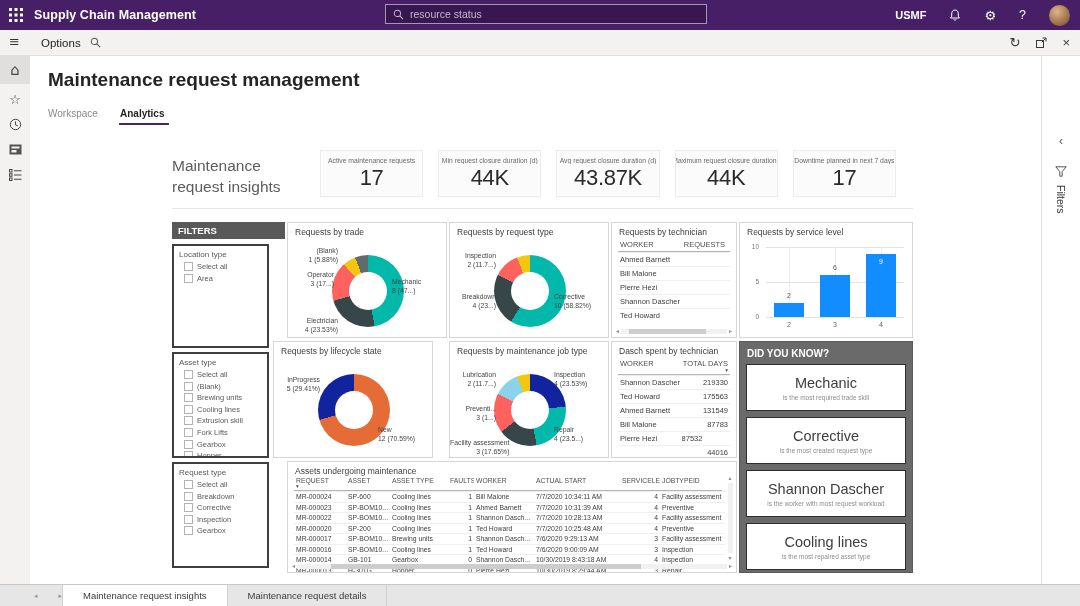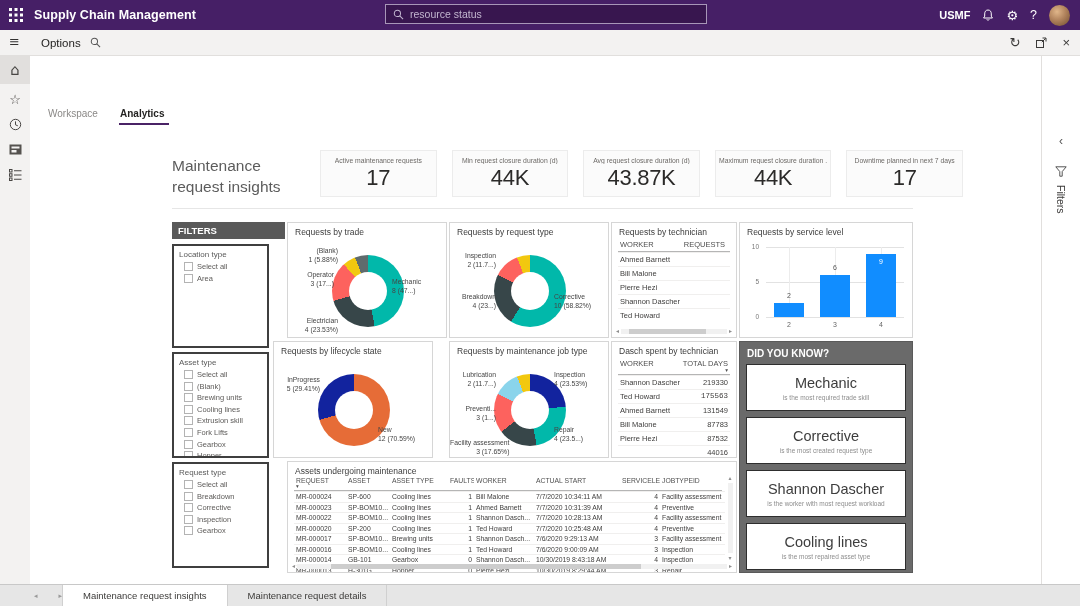--- a/index.html
+++ b/index.html
@@ -5,21 +5,21 @@
   html,body{margin:0;padding:0}
   body{width:1080px;height:606px;overflow:hidden;position:relative;background:#fff;
        font-family:"Liberation Sans",sans-serif;-webkit-font-smoothing:antialiased}
   
   .topbar{position:absolute;left:0;top:0;width:1080px;height:30px;background:#461f66;color:#fff;z-index:30}
   .waffle{position:absolute;left:9px;top:8px;width:14px;height:14px;cursor:pointer}
   .app-title{position:absolute;left:34px;top:8px;font-size:12.5px;font-weight:bold;letter-spacing:.1px}
   .searchbox{position:absolute;left:385px;top:4px;width:322px;height:20px;background:#38164f;
              border:1px solid #a896b8;display:flex;align-items:center;gap:6px;padding:0 7px;box-sizing:border-box}
   .searchbox .ph{font-size:10.5px;color:#c2b6cf}
-  .top-right{position:absolute;right:10px;top:0;height:30px;display:flex;align-items:center;gap:12px}
+  .top-right{position:absolute;right:10px;top:0;height:30px;display:flex;align-items:center;gap:23px}
   .company{font-size:11px;font-weight:600}
   .tr-ic{display:flex;align-items:center;color:#fff}
   .gear-glyph,.home-glyph,.star-glyph,.burger-glyph,.refresh-glyph{font-family:"DejaVu Sans",sans-serif}
   .gear-glyph{font-size:13px}
   .help{font-size:12.5px}
   .avatar{width:21px;height:21px;border-radius:50%;background:radial-gradient(circle at 38% 32%,#e0b68a 0%,#b0825c 45%,#6e4a2e 100%)}
   
   .cmdbar{position:absolute;left:0;top:30px;width:1080px;height:26px;background:#f3f2f1;border-bottom:1px solid #e1dfdd;box-sizing:border-box;z-index:29}
   .burger-glyph{position:absolute;left:9px;top:4px;font-size:13px;color:#323130}
   .options{position:absolute;left:41px;top:7px;font-size:11.5px;color:#252423}
@@ -34,21 +34,21 @@
   .home-glyph{font-size:15px}
   .star-glyph{font-size:13px}
   
   main{position:absolute;left:30px;top:56px;width:1011px;height:528px;background:#fff;overflow:hidden}
   .page-title{position:absolute;left:18px;top:13px;font-size:19px;font-weight:700;color:#252423;margin:0}
   .ptab{position:absolute;top:52px;font-size:10px;cursor:pointer}
   .ptab-ws{left:18px;color:#8a8886}
   .ptab-an{left:90px;color:#252423;font-weight:700}
   .ptab-underline{position:absolute;left:89px;top:67px;width:50px;height:2px;background:#4a2366}
   .insights-title{position:absolute;left:142px;top:100px;width:142px;font-size:15.5px;color:#5c5c5c;line-height:1.35}
-  .kpi-row{position:absolute;left:290px;top:94px;width:643px;height:47px;display:flex;gap:15px}
+  .kpi-row{position:absolute;left:290px;top:94px;width:576px;height:47px;display:flex;gap:15px}
   .kpi{flex:1;background:#fbfbfb;border:1px solid #ececec;box-sizing:border-box;display:flex;flex-direction:column;align-items:center;justify-content:center;overflow:hidden}
   .kpi .lbl{font-size:6.8px;color:#6d6a67;white-space:nowrap;max-width:108px;overflow:hidden}
   .kpi .val{font-size:22px;color:#2b2a29;margin-top:1px;letter-spacing:-.3px}
   .divider{position:absolute;left:142px;top:152px;width:741px;height:1px;background:#e6e6e6}
   
   .filters-panel{position:absolute;left:142px;top:166px;width:113px;height:346px}
   .filters-head{height:17px;background:#595959;color:#fff;font-size:9.5px;font-weight:700;display:flex;align-items:center;padding-left:6px}
   .fgroup{position:absolute;left:0;width:97px;background:#fff;border:2px solid #3f3f3f;box-sizing:border-box;overflow:hidden}
   .glabel{font-size:8px;color:#5a5a5a;margin:4px 0 3px 5px}
   .opt{display:flex;align-items:center;gap:4px;margin:0 0 2.6px 10px;cursor:pointer}
@@ -202,20 +202,21 @@
           <rect x="0.5" y="9" width="2.5" height="2.5"></rect>
           <line x1="5" y1="1.75" x2="12.5" y2="1.75"></line>
           <line x1="5" y1="6" x2="12.5" y2="6"></line>
           <line x1="5" y1="10.25" x2="12.5" y2="10.25"></line>
         </g>
       </svg>
   </span>
 </aside>
 
 <main>
+  <h1 class="page-title">Maintenance request management</h1>
   <span class="ptab ptab-ws">Workspace</span>
   <span class="ptab ptab-an">Analytics</span>
   <span class="ptab-underline"></span>
 
   <div class="insights-title">Maintenance request insights</div>
   <div class="kpi-row">
       <div class="kpi">
         <div class="lbl">Active maintenance requests</div>
         <div class="val">17</div>
       </div>
@@ -452,33 +453,33 @@
         <div class="trow">
           <div class="th" style="width: 55%; text-align: left; font-size: 7.5px;"><span>WORKER</span></div>
           <div class="th" style="width: 45%; text-align: right; font-size: 7.5px;"><span>TOTAL DAYS</span><div class="caret">▾</div></div>
         </div>
         <div class="trow body">
           <div class="td" style="width: 55%; text-align: left; font-size: 7.5px; height: 13px; line-height: 13px;">Shannon Dascher</div>
           <div class="td" style="width: 45%; text-align: right; font-size: 7.5px; height: 13px; line-height: 13px;">219330</div>
         </div>
         <div class="trow body">
           <div class="td" style="width: 55%; text-align: left; font-size: 7.5px; height: 13px; line-height: 13px;">Ted Howard</div>
-          <div class="td" style="width: 45%; text-align: right; font-size: 7.5px; height: 13px; line-height: 13px; font-family: Liberation Mono, monospace;">175563</div>
+          <div class="td" style="width: 45%; text-align: right; font-size: 7.5px; height: 13px; line-height: 13px;">175563</div>
         </div>
         <div class="trow body">
           <div class="td" style="width: 55%; text-align: left; font-size: 7.5px; height: 13px; line-height: 13px;">Ahmed Barnett</div>
           <div class="td" style="width: 45%; text-align: right; font-size: 7.5px; height: 13px; line-height: 13px;">131549</div>
         </div>
         <div class="trow body">
           <div class="td" style="width: 55%; text-align: left; font-size: 7.5px; height: 13px; line-height: 13px;">Bill Malone</div>
           <div class="td" style="width: 45%; text-align: right; font-size: 7.5px; height: 13px; line-height: 13px;">87783</div>
         </div>
         <div class="trow body">
           <div class="td" style="width: 55%; text-align: left; font-size: 7.5px; height: 13px; line-height: 13px;">Pierre Hezi</div>
-          <div class="td" style="width: 45%; text-align: right; font-size: 7.5px; height: 13px; line-height: 13px;">87532</div>
+          <div class="td" style="width: 45%; font-size: 7.5px; height: 13px; line-height: 13px;">87532</div>
         </div>
         <div class="trow body">
           <div class="td" style="width: 55%; text-align: left; font-size: 7.5px; height: 13px; line-height: 13px;"></div>
           <div class="td" style="width: 45%; text-align: right; font-size: 7.5px; height: 13px; line-height: 13px;">44016</div>
         </div>
       </div>
     </section>
   <section class="card" id="card-assets">
       <div class="card-title">Assets undergoing maintenance</div>
       <div class="tbl" style="top: 14px; right: 11px;">

